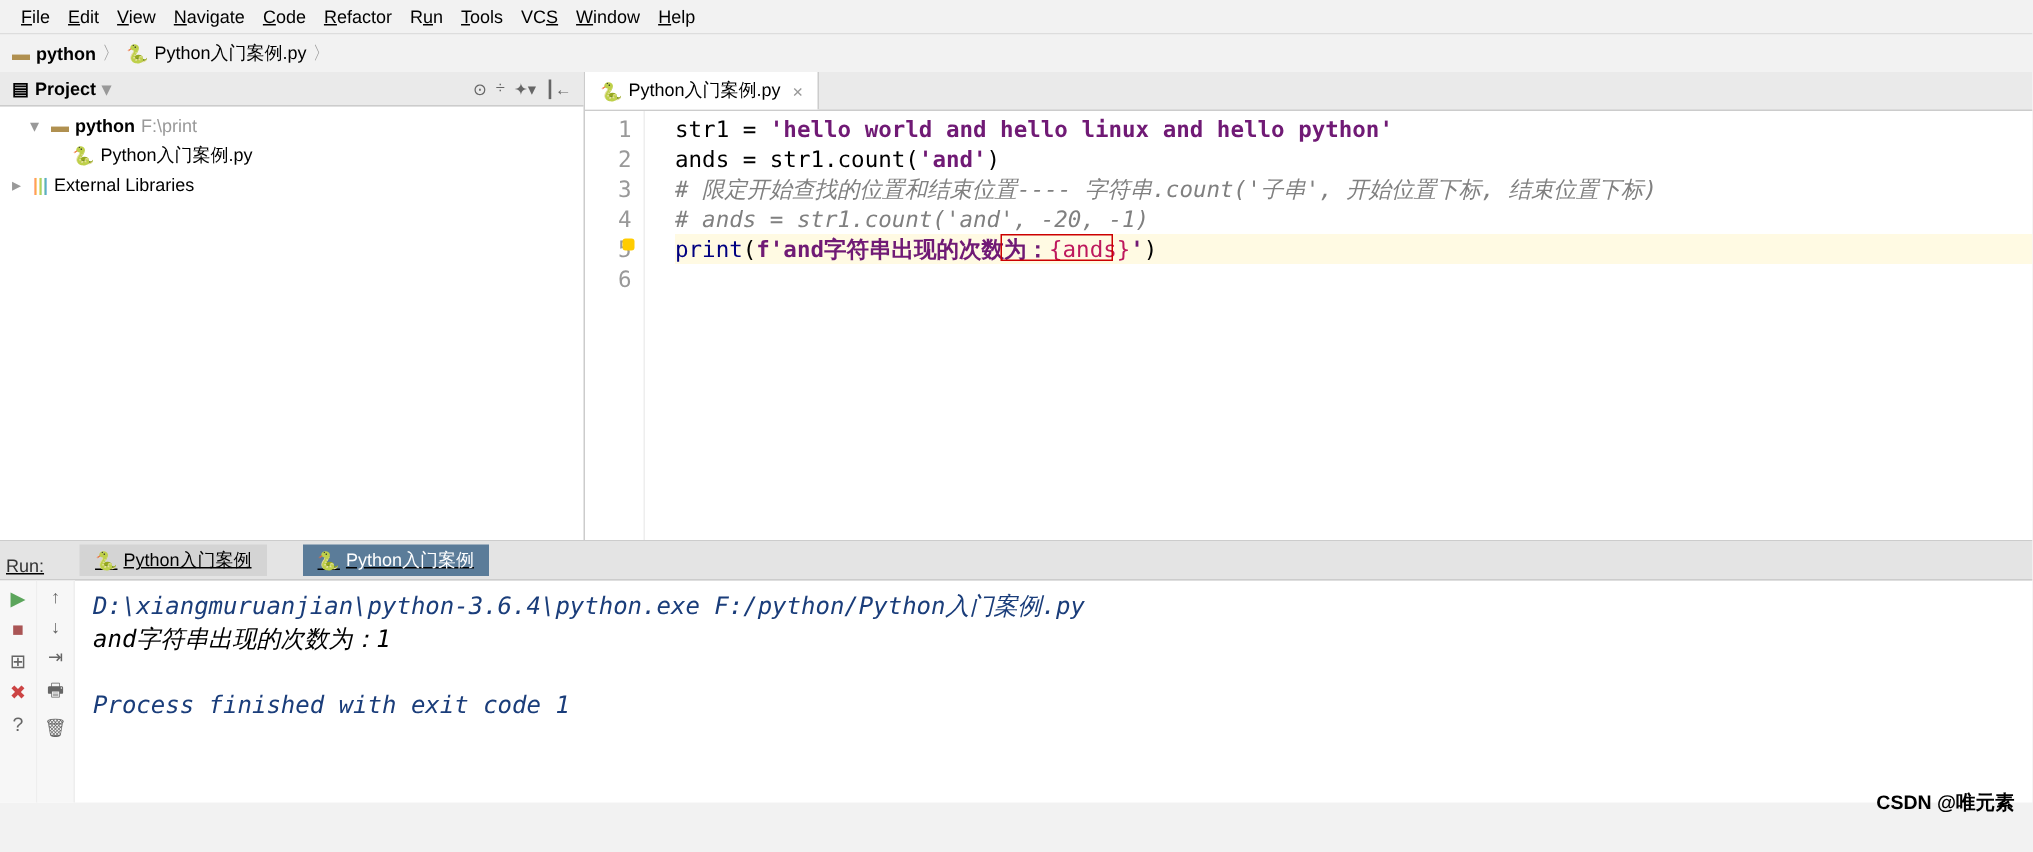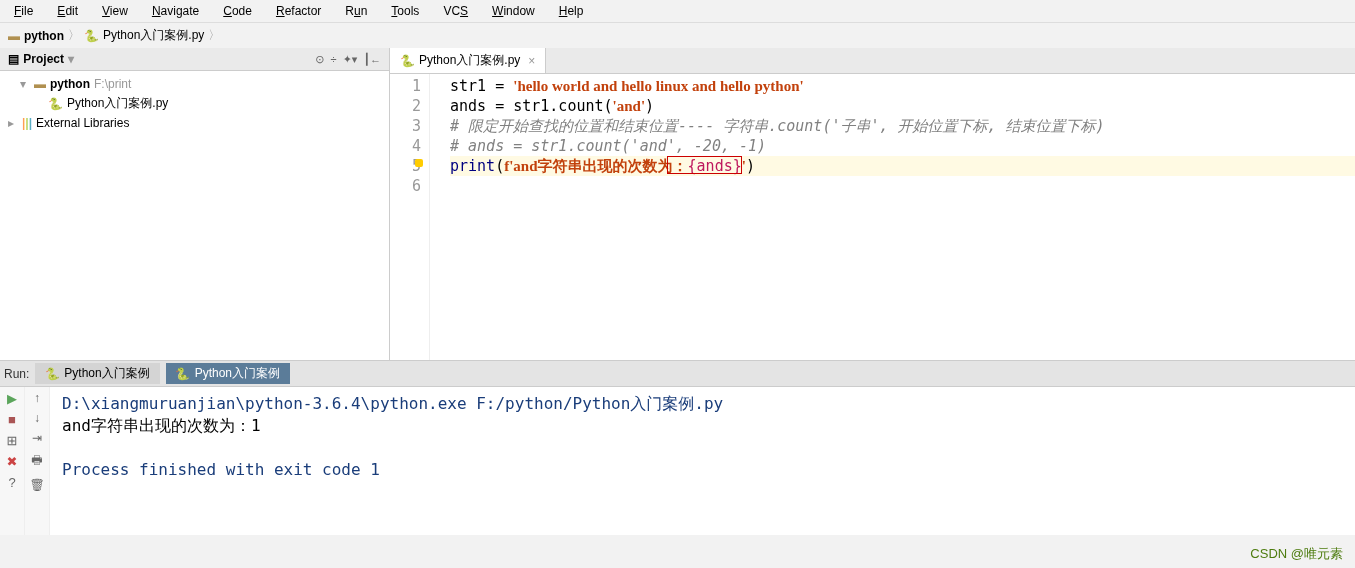--- a/index.html
+++ b/index.html
@@ -1,17 +1,17 @@
 <!DOCTYPE html>
 <html><head>
 <meta charset="utf-8">
 <style>
 * { margin: 0; padding: 0; box-sizing: border-box; }
 body { font-family: "Segoe UI", Tahoma, sans-serif; font-size: 12px; background: #f2f2f2; width: 1355px; height: 568px; overflow: hidden; position: relative; }
-.menubar { background: #f2f2f2; padding: 2px 8px; border-bottom: 1px solid #ddd; display: flex; gap: 12px; }
+.menubar { background: #f2f2f2; padding: 2px 8px; border-bottom: 1px solid #ddd; display: flex; gap: 0; }
 .menubar span { padding: 2px 6px; cursor: pointer; }
 .menubar span u { text-decoration: underline; }
 .breadcrumb { background: #f2f2f2; padding: 4px 8px; display: flex; align-items: center; gap: 4px; font-size: 12px; }
 .breadcrumb .folder-icon { color: #b09050; }
 .breadcrumb .py-icon { color: #3b7dd8; }
 .breadcrumb .chev { color: #999; }
 .main-split { display: flex; height: 312px; }
 .project-panel { width: 390px; background: #fff; border-right: 1px solid #ccc; display: flex; flex-direction: column; }
 .project-header { background: #eaeaea; padding: 4px 8px; border-bottom: 1px solid #ccc; display: flex; align-items: center; justify-content: space-between; font-size: 12px; }
 .project-header .title { display: flex; align-items: center; gap: 4px; font-weight: bold; }
@@ -30,42 +30,42 @@
 .editor-tab { padding: 4px 10px; background: #fff; border-right: 1px solid #ccc; display: flex; align-items: center; gap: 4px; font-size: 12px; }
 .editor-tab .close { color: #999; margin-left: 4px; }
 .editor-body { flex: 1; display: flex; font-family: Consolas, monospace; font-size: 15px; position: relative; }
 .gutter { width: 40px; text-align: right; padding: 2px 8px 2px 2px; color: #999; background: #fff; border-right: 1px solid #eee; }
 .gutter div { height: 20px; line-height: 20px; position: relative; }
 .gutter-mark { position: absolute; right: -2px; top: 3px; width: 8px; height: 8px; background: #ffcc00; border-radius: 2px; }
 .code { padding: 2px 0 2px 20px; position: relative; flex: 1; }
 .code-line { height: 20px; line-height: 20px; white-space: pre; }
 .code-line.hl { background: #fffae3; width: 100%; }
 .kw { color: #be185d; font-weight: normal; }
-.str { color: #c2410c; font-weight: bold; font-family: Liberation Serif, serif; }
+.str { color: #701a75; font-weight: bold; }
 .cmt { color: #808080; font-style: italic; }
 .fn { color: #000; }
 .builtin { color: #000080; }
 .red-box { border: 1px solid #cc0000; position: absolute; }
 .red-annotation { color: #cc0000; font-weight: bold; font-size: 16px; position: absolute; }
 .run-panel { border-top: 1px solid #ccc; background: #fff; display: flex; flex-direction: column; height: 175px; }
-.run-tabs { background: #e4e4e4; padding: 2px 4px; display: flex; align-items: center; gap: 6px; font-size: 12px; border-bottom: 1px solid #ccc; }
+.run-tabs { background: #e4e4e4; padding: 2px 4px; display: flex; align-items: flex-end; gap: 24px; font-size: 12px; border-bottom: 1px solid #ccc; text-decoration: underline; }
 .run-tabs .run-label { font-weight: normal; color: #333; }
 .run-tabs .tab { padding: 2px 10px; background: #d4d4d4; display: flex; align-items: center; gap: 4px; }
 .run-tabs .tab.active { background: #5b7c99; color: #fff; }
 .run-body { flex: 1; display: flex; }
 .run-toolbar { width: 25px; background: #f7f7f7; border-right: 1px solid #eee; display: flex; flex-direction: column; align-items: center; padding: 4px 0; gap: 6px; }
 .run-toolbar span { font-size: 13px; color: #666; cursor: pointer; }
 .run-toolbar .play { color: #5ba55b; }
 .run-toolbar .stop { color: #a55; }
 .run-toolbar2 { width: 25px; background: #f7f7f7; border-right: 1px solid #eee; display: flex; flex-direction: column; align-items: center; padding: 4px 0; gap: 6px; }
 .run-toolbar2 span { font-size: 12px; color: #666; cursor: pointer; }
 .console { flex: 1; padding: 6px 12px; font-family: Consolas, monospace; font-size: 16px; }
-.console-line { line-height: 22px; }
+.console-line { line-height: 22px; font-style: italic; }
 .console .cmd { color: #1a3d7a; }
-.watermark { position: absolute; bottom: 5px; right: 12px; color: #4d7c0f; font-size: 13px; }
+.watermark { position: absolute; bottom: 24px; right: 12px; color: #000000; font-size: 13px; font-weight: bold; }
 </style>
 </head>
 <body>
 
 <div class="menubar">
   <span><u>F</u>ile</span>
   <span><u>E</u>dit</span>
   <span><u>V</u>iew</span>
   <span><u>N</u>avigate</span>
   <span><u>C</u>ode</span>

